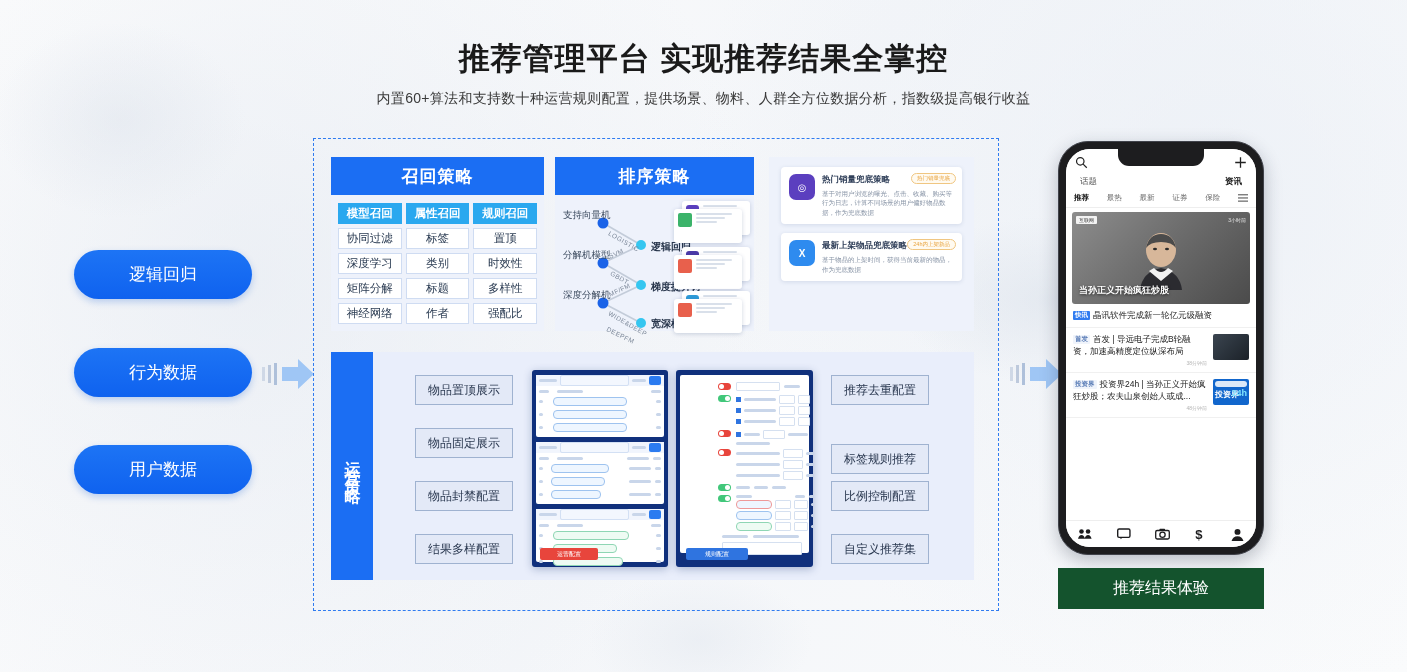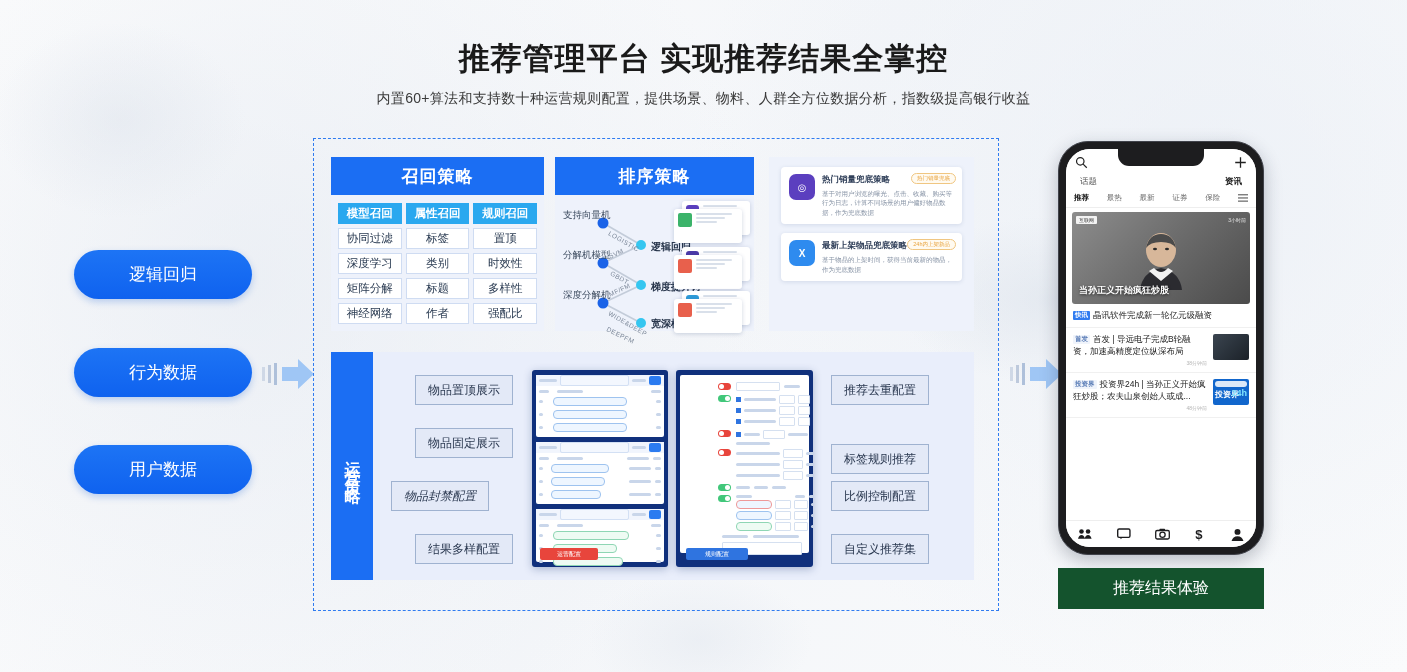--- a/index.html
+++ b/index.html
@@ -85,21 +85,21 @@
     border:1px solid #f0c681;border-radius:7px;padding:1px 5px;background:#fffaf0;white-space:nowrap;}
 
   
   .bottom-box{position:absolute;left:331px;top:352px;width:643px;height:228px;background:#e9eefb;}
   .ops-bar{position:absolute;left:0;top:0;width:42px;height:228px;background:#1b6ef3;
     display:flex;align-items:center;justify-content:center;}
   .ops-bar span{color:#fff;font-size:16px;writing-mode:vertical-rl;letter-spacing:9px;font-weight:bold;}
   .ob-btn{position:absolute;width:98px;height:30px;background:#e3e9f7;border:1px solid #9fb2d0;
     font-size:12px;color:#2a3850;display:flex;align-items:center;justify-content:center;box-sizing:border-box;}
   .lb1{left:415px;top:375px;}.lb2{left:415px;top:428px;}
-  .lb3{left:391px;top:481px;font-style:italic;}.lb4{left:415px;top:534px;}
+  .lb3{left:415px;top:481px;}.lb4{left:415px;top:534px;}
   .rb1{left:831px;top:375px;}.rb2{left:831px;top:444px;}
   .rb3{left:831px;top:481px;}.rb4{left:831px;top:534px;}
 
   
   .shot{position:absolute;background:#10307c;border-radius:3px;overflow:hidden;
     box-shadow:0 2px 8px rgba(20,50,110,.3);}
   .shot-a{left:532px;top:370px;width:136px;height:197px;}
   .shot-b{left:676px;top:370px;width:137px;height:197px;}
   .sc-card{position:absolute;left:4px;right:4px;background:#fff;border-radius:2px;}
   .sc-row{display:flex;align-items:center;padding:2px 3px;}

